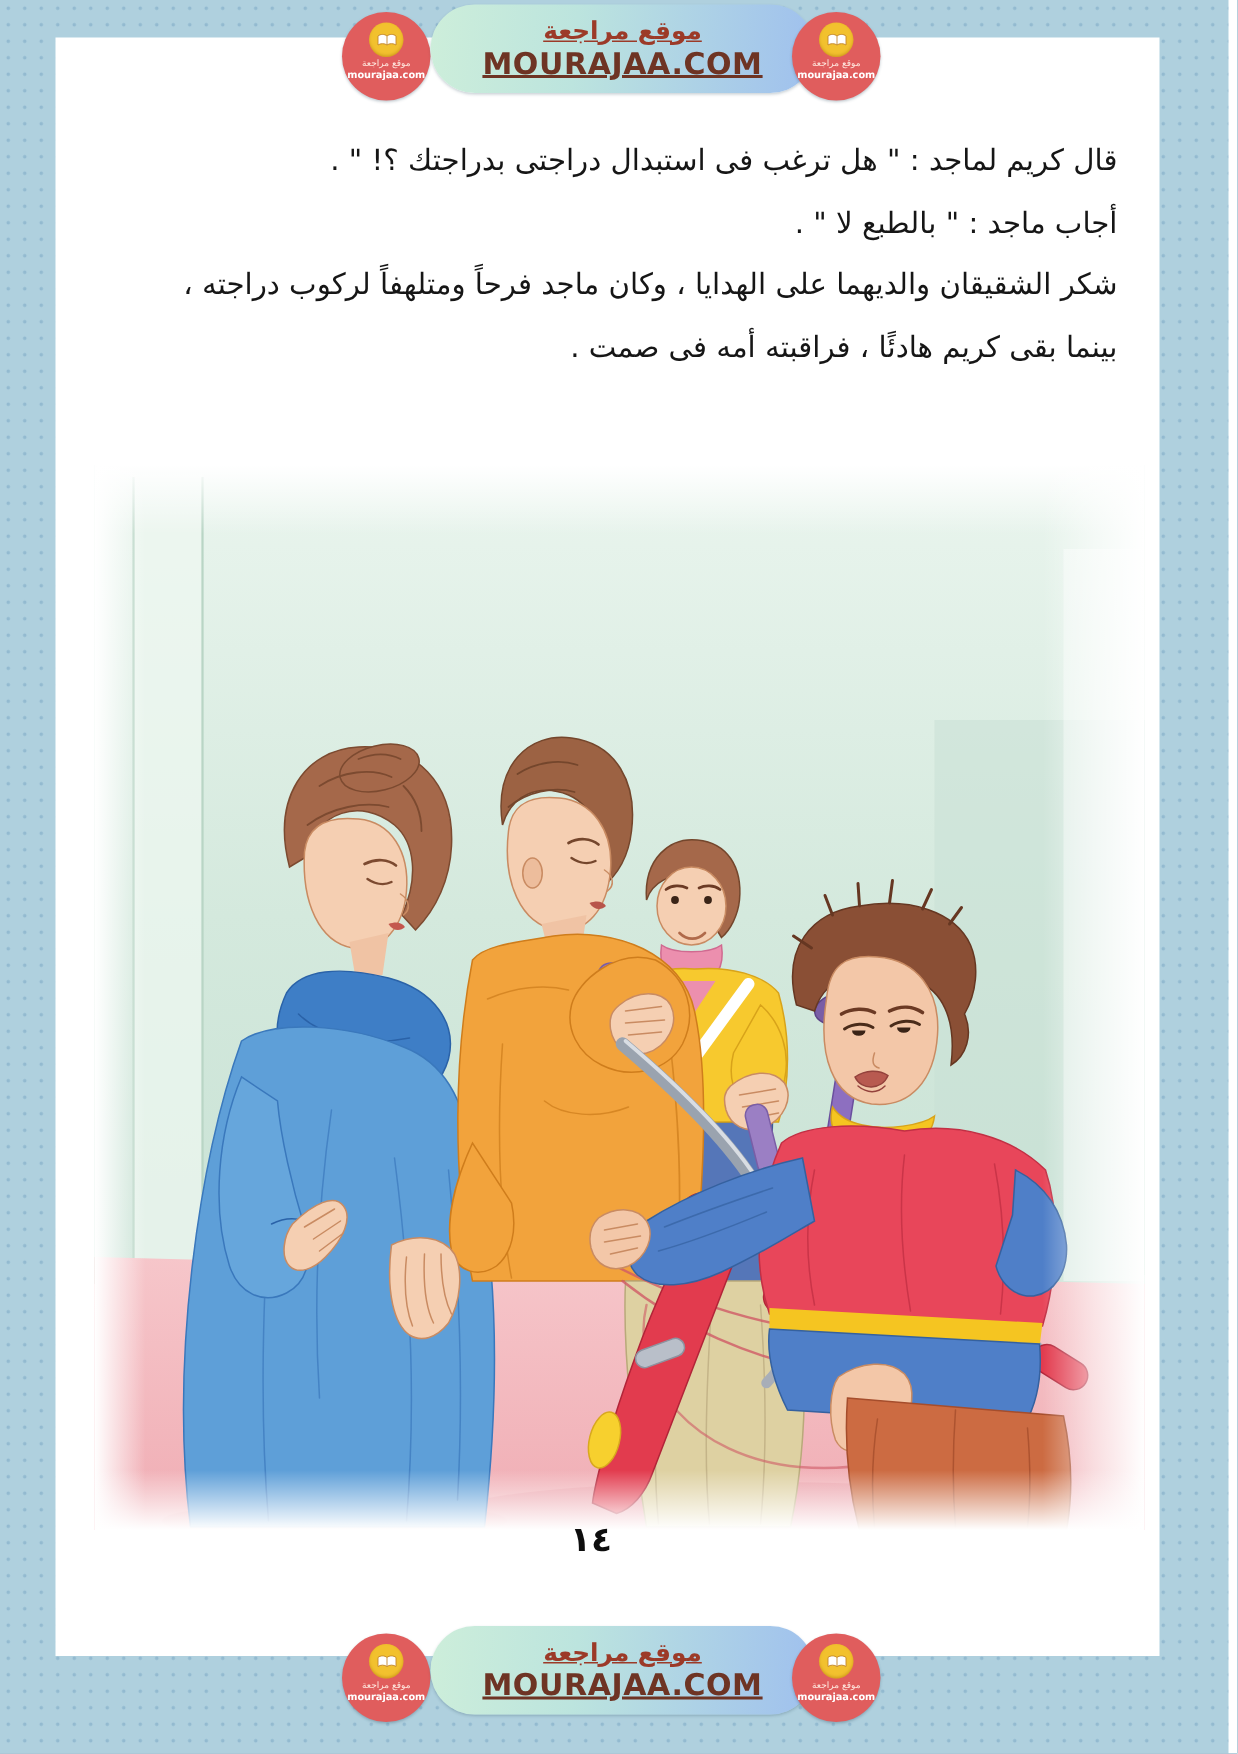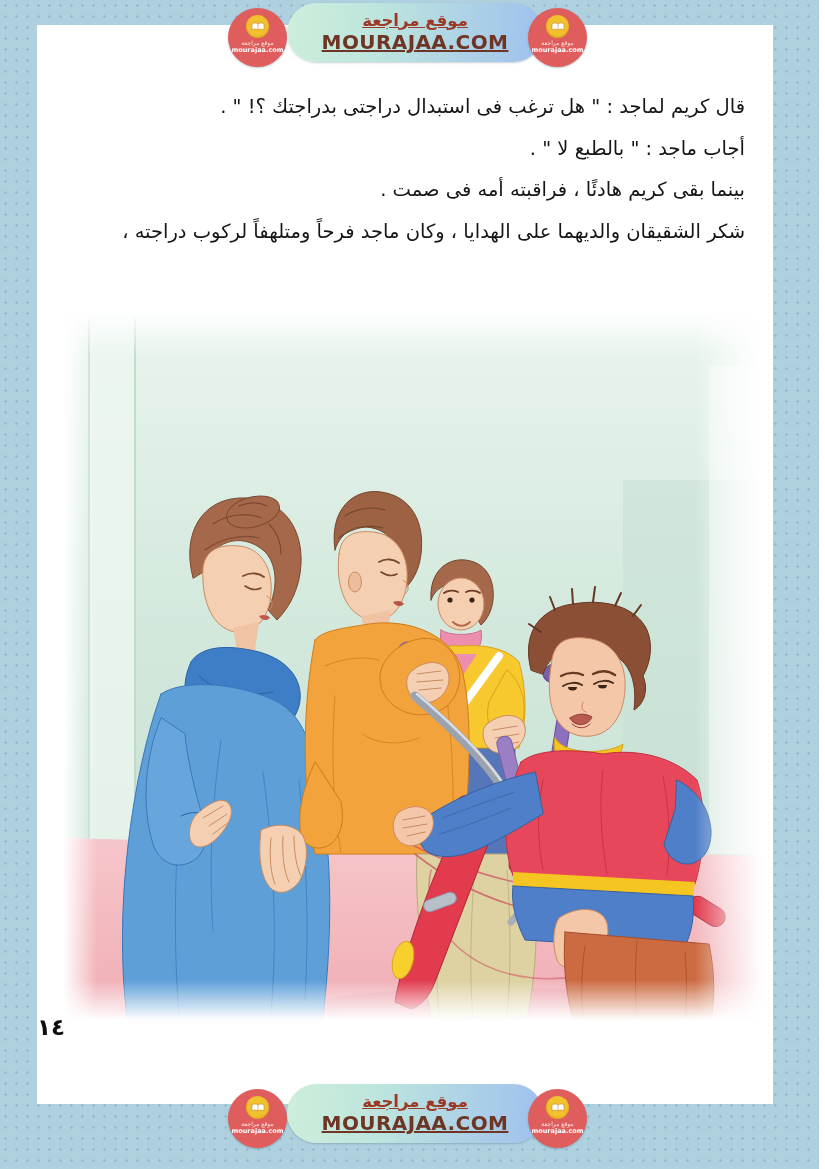--- a/index.html
+++ b/index.html
@@ -35,21 +35,21 @@
   .badge .logo{margin-top:7px;width:23px;height:23px;border-radius:50%;background:#f2c12e;
     display:flex;align-items:center;justify-content:center;box-shadow:inset 0 -1px 2px rgba(160,100,0,.4);}
   .badge-ar{font-size:6px;color:#ffe9e0;margin-top:2px;line-height:1.1;}
   .badge-domain{font-size:6.5px;color:#ffffff;font-weight:bold;line-height:1.1;}
 
   
   .story{position:absolute;top:86px;right:80px;width:668px;direction:rtl;text-align:right;color:#161616;}
   .story .line{font-size:19.5px;line-height:41.5px;white-space:nowrap;}
 
   
-  .pagenum{position:absolute;top:1014px;left:37px;width:714px;text-align:left;
+  .pagenum{position:absolute;top:1014px;left:37px;width:714px;text-align:center;
     font-size:23px;font-weight:bold;color:#0e0e0e;}
 
   
   .illus{position:absolute;left:63px;top:310px;width:700px;height:710px;}
   .illus svg{display:block;width:100%;height:100%;}
 </style>
 </head>
 <body>
 
 <div class="canvas">
@@ -81,22 +81,22 @@
         </svg>
       </div>
       <div class="badge-ar">موقع مراجعة</div>
       <div class="badge-domain">mourajaa.com</div>
     </div>
   </div>
 
   <div class="story">
     <div class="line">قال كريم لماجد : " هل ترغب فى استبدال دراجتى بدراجتك ؟! " .</div>
     <div class="line">أجاب ماجد : " بالطبع لا " .</div>
+    <div class="line">شكر الشقيقان والديهما على الهدايا ، وكان ماجد فرحاً ومتلهفاً لركوب دراجته ،</div>
     <div class="line">بينما بقى كريم هادئًا ، فراقبته أمه فى صمت .</div>
-    <div class="line">شكر الشقيقان والديهما على الهدايا ، وكان ماجد فرحاً ومتلهفاً لركوب دراجته ،</div>
   </div>
 
   <div class="illus" role="img" aria-label="Mother in a blue dress and father in an orange sweater present a red bicycle; a boy in a yellow V-neck sweater smiles behind it while a boy in a red and blue sweater holds the handlebars quietly.">
     <svg viewBox="0 0 700 710" aria-hidden="true">
       <defs>
         <linearGradient id="wallG" x1="0" y1="0" x2="0" y2="1">
           <stop offset="0" stop-color="#eaf5ee"></stop>
           <stop offset="0.55" stop-color="#d4e9dd"></stop>
           <stop offset="1" stop-color="#c9e2d5"></stop>
         </linearGradient>

